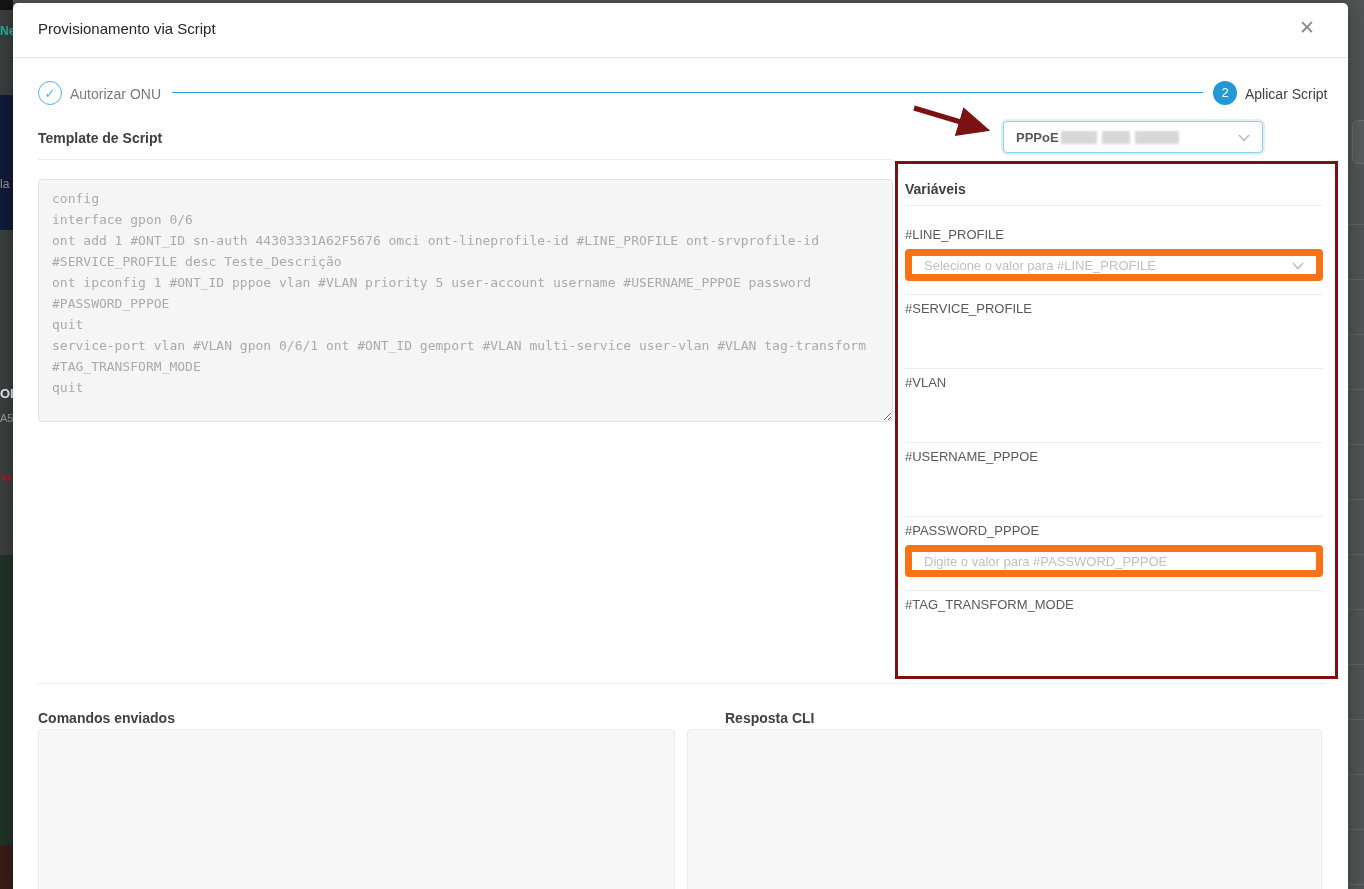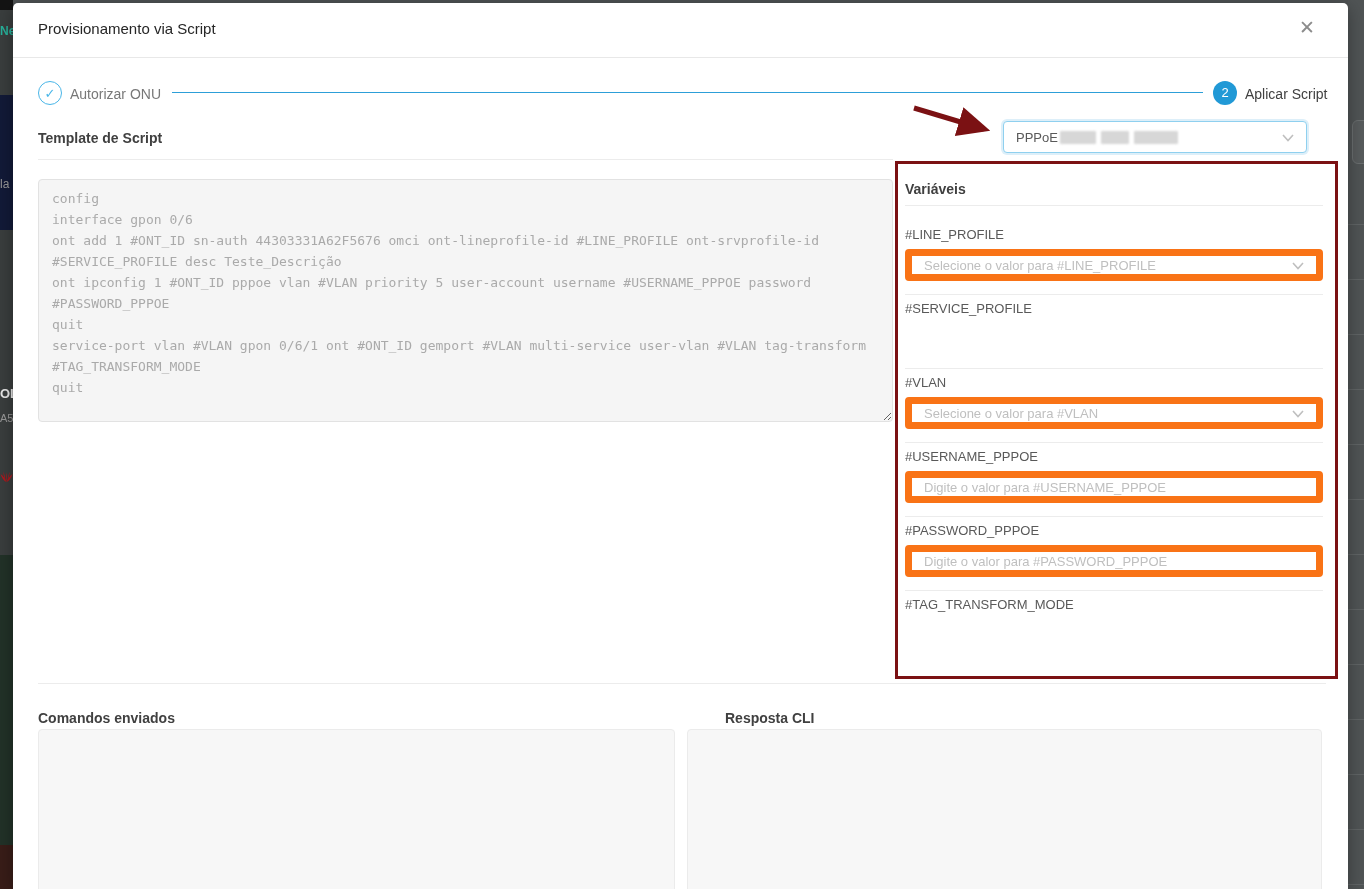--- a/index.html
+++ b/index.html
@@ -51,24 +51,24 @@
   .tpl-heading{position:absolute;left:25px;top:127px;font-size:14px;font-weight:bold;color:#404040;}
   .tpl-divider{position:absolute;left:25px;top:156px;width:855px;height:1px;background:#ececec;}
   .tpl-textarea{
     position:absolute;left:25px;top:176px;width:855px;height:243px;box-sizing:border-box;
     background:#f5f5f5;border:1px solid #e2e2e2;border-radius:4px;resize:both;
     font-family:"DejaVu Sans Mono","Liberation Mono",monospace;font-size:13px;line-height:21px;
     color:#aaaaaa;padding:8px 13px;outline:none;
   }
   
   .script-select{
-    position:absolute;left:990px;top:118px;width:304px;height:32px;box-sizing:border-box;
+    position:absolute;left:990px;top:118px;width:260px;height:32px;box-sizing:border-box;
     background:#fff;border:1px solid #8fd0ef;border-radius:4px;
     box-shadow:0 0 0 2px rgba(64,169,224,.18);
-    display:flex;align-items:center;padding:0 12px;cursor:pointer;
+    display:flex;align-items:center;padding:0 12px;cursor:pointer;font-weight:bold;
   }
   .script-select .val{font-size:13px;color:#595959;}
   .redacted{display:inline-flex;gap:5px;margin-left:2px;filter:blur(1.2px);}
   .redacted i{display:inline-block;height:13px;background:#d7d7d7;border-radius:1px;}
   .chev{margin-left:auto;}
   
   .red-rect{position:absolute;left:882px;top:158px;width:443px;height:518px;box-sizing:border-box;border:3px solid #7b1113;background:transparent;}
   .vars-heading{position:absolute;left:892px;top:178px;font-size:14px;font-weight:bold;color:#404040;}
   .vars-divider{position:absolute;left:892px;width:418px;height:1px;background:#ececec;}
   .field-label{position:absolute;left:892px;font-size:13px;color:#595959;}
@@ -165,30 +165,23 @@
     <span class="chev"><svg width="12" height="8" viewBox="0 0 12 8">
           <polyline points="1,1 6,6.5 11,1" fill="none" stroke="#bfbfbf" stroke-width="1.6"></polyline>
         </svg></span>
   </div>
   <div class="vars-divider" style="top:291px"></div>
 
   <div class="field-label" style="top:298px">#SERVICE_PROFILE</div>
   <div class="vars-divider" style="top:365px"></div>
 
   <div class="field-label" style="top:372px">#VLAN</div>
-  <div class="field-box sel" style="top:394px">
-    <span class="ph">Selecione o valor para #VLAN</span>
-    <span class="chev"><svg width="12" height="8" viewBox="0 0 12 8">
-          <polyline points="1,1 6,6.5 11,1" fill="none" stroke="#bfbfbf" stroke-width="1.6"></polyline>
-        </svg></span>
-  </div>
   <div class="vars-divider" style="top:439px"></div>
 
   <div class="field-label" style="top:446px">#USERNAME_PPPOE</div>
-  <input class="field-box" style="top: 468px;" type="text" placeholder="Digite o valor para #USERNAME_PPPOE">
   <div class="vars-divider" style="top:513px"></div>
 
   <div class="field-label" style="top:520px">#PASSWORD_PPPOE</div>
   <input class="field-box" style="top: 542px;" type="text" placeholder="Digite o valor para #PASSWORD_PPPOE">
   <div class="vars-divider" style="top:587px"></div>
 
   <div class="field-label" style="top:594px">#TAG_TRANSFORM_MODE</div>
 
   <div class="red-rect"></div>
 

